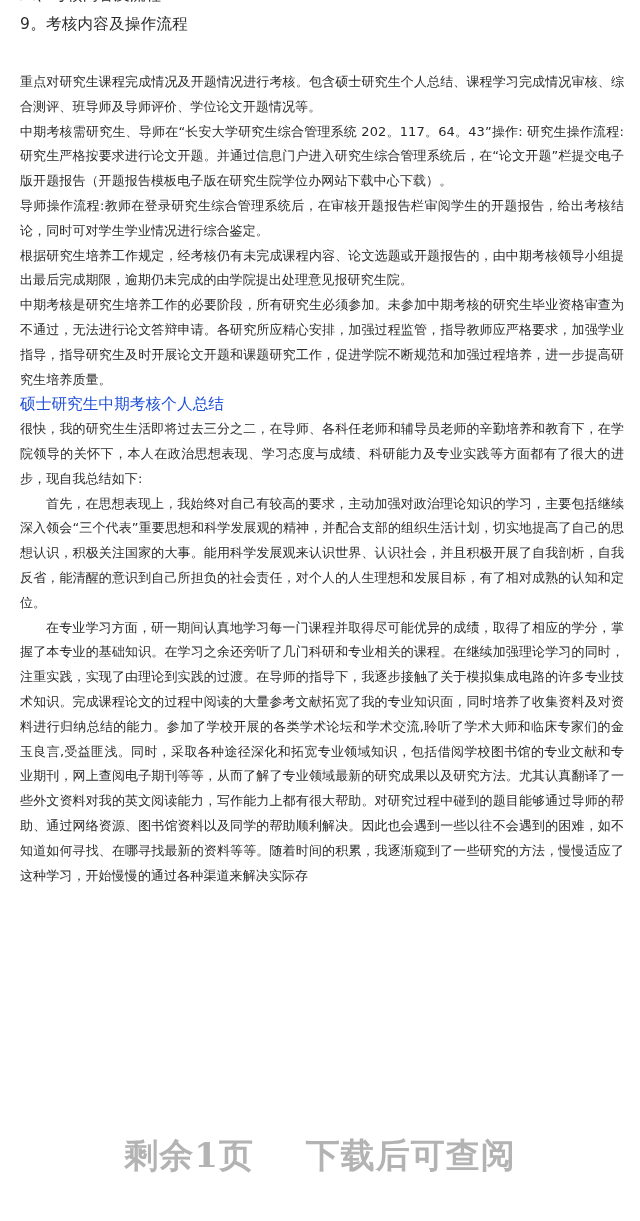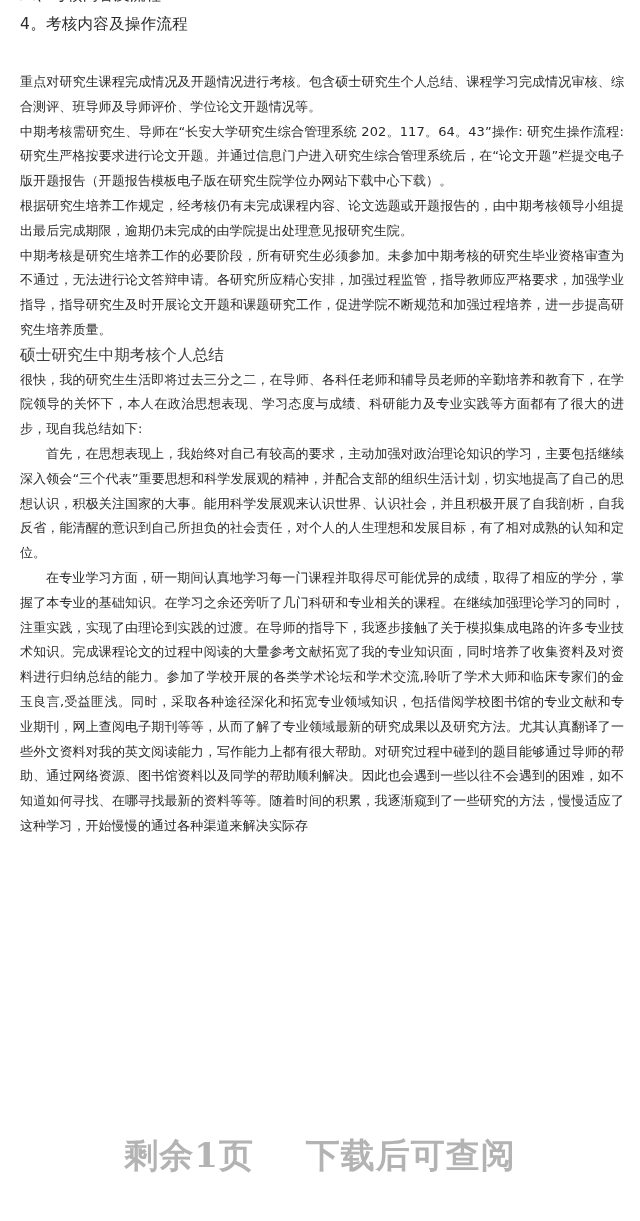--- a/index.html
+++ b/index.html
@@ -71,21 +71,21 @@
 
   .para.indent {
     text-indent: 2em;
   }
 
   .section-title {
     margin: 0;
     font-size: 15.6px;
     line-height: 24.8px;
     font-weight: normal;
-    color: #404040;
+    color: #1d4ed8;
     letter-spacing: 0.1px;
   }
 
   
   .paywall {
     position: absolute;
     left: 0;
     top: 1090px;
     width: 640px;
     height: 131px;
@@ -109,26 +109,27 @@
     width: 26px;
   }
 </style>
 </head>
 <body>
 
 <div class="page">
 
   <div class="clipped-top">二、考核内容及流程</div>
 
-  <div class="doc-heading">4。考核内容及操作流程</div>
+  <div class="doc-heading">9。考核内容及操作流程</div>
 
   <div class="body-block">
 
     <p class="para">重点对研究生课程完成情况及开题情况进行考核。包含硕士研究生个人总结、课程学习完成情况审核、综合测评、班导师及导师评价、学位论文开题情况等。</p>
     <p class="para">中期考核需研究生、导师在“长安大学研究生综合管理系统 202。117。64。43”操作: 研究生操作流程: 研究生严格按要求进行论文开题。并通过信息门户进入研究生综合管理系统后，在“论文开题”栏提交电子版开题报告（开题报告模板电子版在研究生院学位办网站下载中心下载）。</p>
+    <p class="para">导师操作流程:教师在登录研究生综合管理系统后，在审核开题报告栏审阅学生的开题报告，给出考核结论，同时可对学生学业情况进行综合鉴定。</p>
     <p class="para">根据研究生培养工作规定，经考核仍有未完成课程内容、论文选题或开题报告的，由中期考核领导小组提出最后完成期限，逾期仍未完成的由学院提出处理意见报研究生院。</p>
     <p class="para">中期考核是研究生培养工作的必要阶段，所有研究生必须参加。未参加中期考核的研究生毕业资格审查为不通过，无法进行论文答辩申请。各研究所应精心安排，加强过程监管，指导教师应严格要求，加强学业指导，指导研究生及时开展论文开题和课题研究工作，促进学院不断规范和加强过程培养，进一步提高研究生培养质量。</p>
 
     <p class="section-title">硕士研究生中期考核个人总结</p>
 
     <p class="para">很快，我的研究生生活即将过去三分之二，在导师、各科任老师和辅导员老师的辛勤培养和教育下，在学院领导的关怀下，本人在政治思想表现、学习态度与成绩、科研能力及专业实践等方面都有了很大的进步，现自我总结如下:</p>
     <p class="para indent">首先，在思想表现上，我始终对自己有较高的要求，主动加强对政治理论知识的学习，主要包括继续深入领会“三个代表”重要思想和科学发展观的精神，并配合支部的组织生活计划，切实地提高了自己的思想认识，积极关注国家的大事。能用科学发展观来认识世界、认识社会，并且积极开展了自我剖析，自我反省，能清醒的意识到自己所担负的社会责任，对个人的人生理想和发展目标，有了相对成熟的认知和定位。</p>
     <p class="para indent">在专业学习方面，研一期间认真地学习每一门课程并取得尽可能优异的成绩，取得了相应的学分，掌握了本专业的基础知识。在学习之余还旁听了几门科研和专业相关的课程。在继续加强理论学习的同时，注重实践，实现了由理论到实践的过渡。在导师的指导下，我逐步接触了关于模拟集成电路的许多专业技术知识。完成课程论文的过程中阅读的大量参考文献拓宽了我的专业知识面，同时培养了收集资料及对资料进行归纳总结的能力。参加了学校开展的各类学术论坛和学术交流,聆听了学术大师和临床专家们的金玉良言,受益匪浅。同时，采取各种途径深化和拓宽专业领域知识，包括借阅学校图书馆的专业文献和专业期刊，网上查阅电子期刊等等，从而了解了专业领域最新的研究成果以及研究方法。尤其认真翻译了一些外文资料对我的英文阅读能力，写作能力上都有很大帮助。对研究过程中碰到的题目能够通过导师的帮助、通过网络资源、图书馆资料以及同学的帮助顺利解决。因此也会遇到一些以往不会遇到的困难，如不知道如何寻找、在哪寻找最新的资料等等。随着时间的积累，我逐渐窥到了一些研究的方法，慢慢适应了这种学习，开始慢慢的通过各种渠道来解决实际存</p>
 
   </div>

